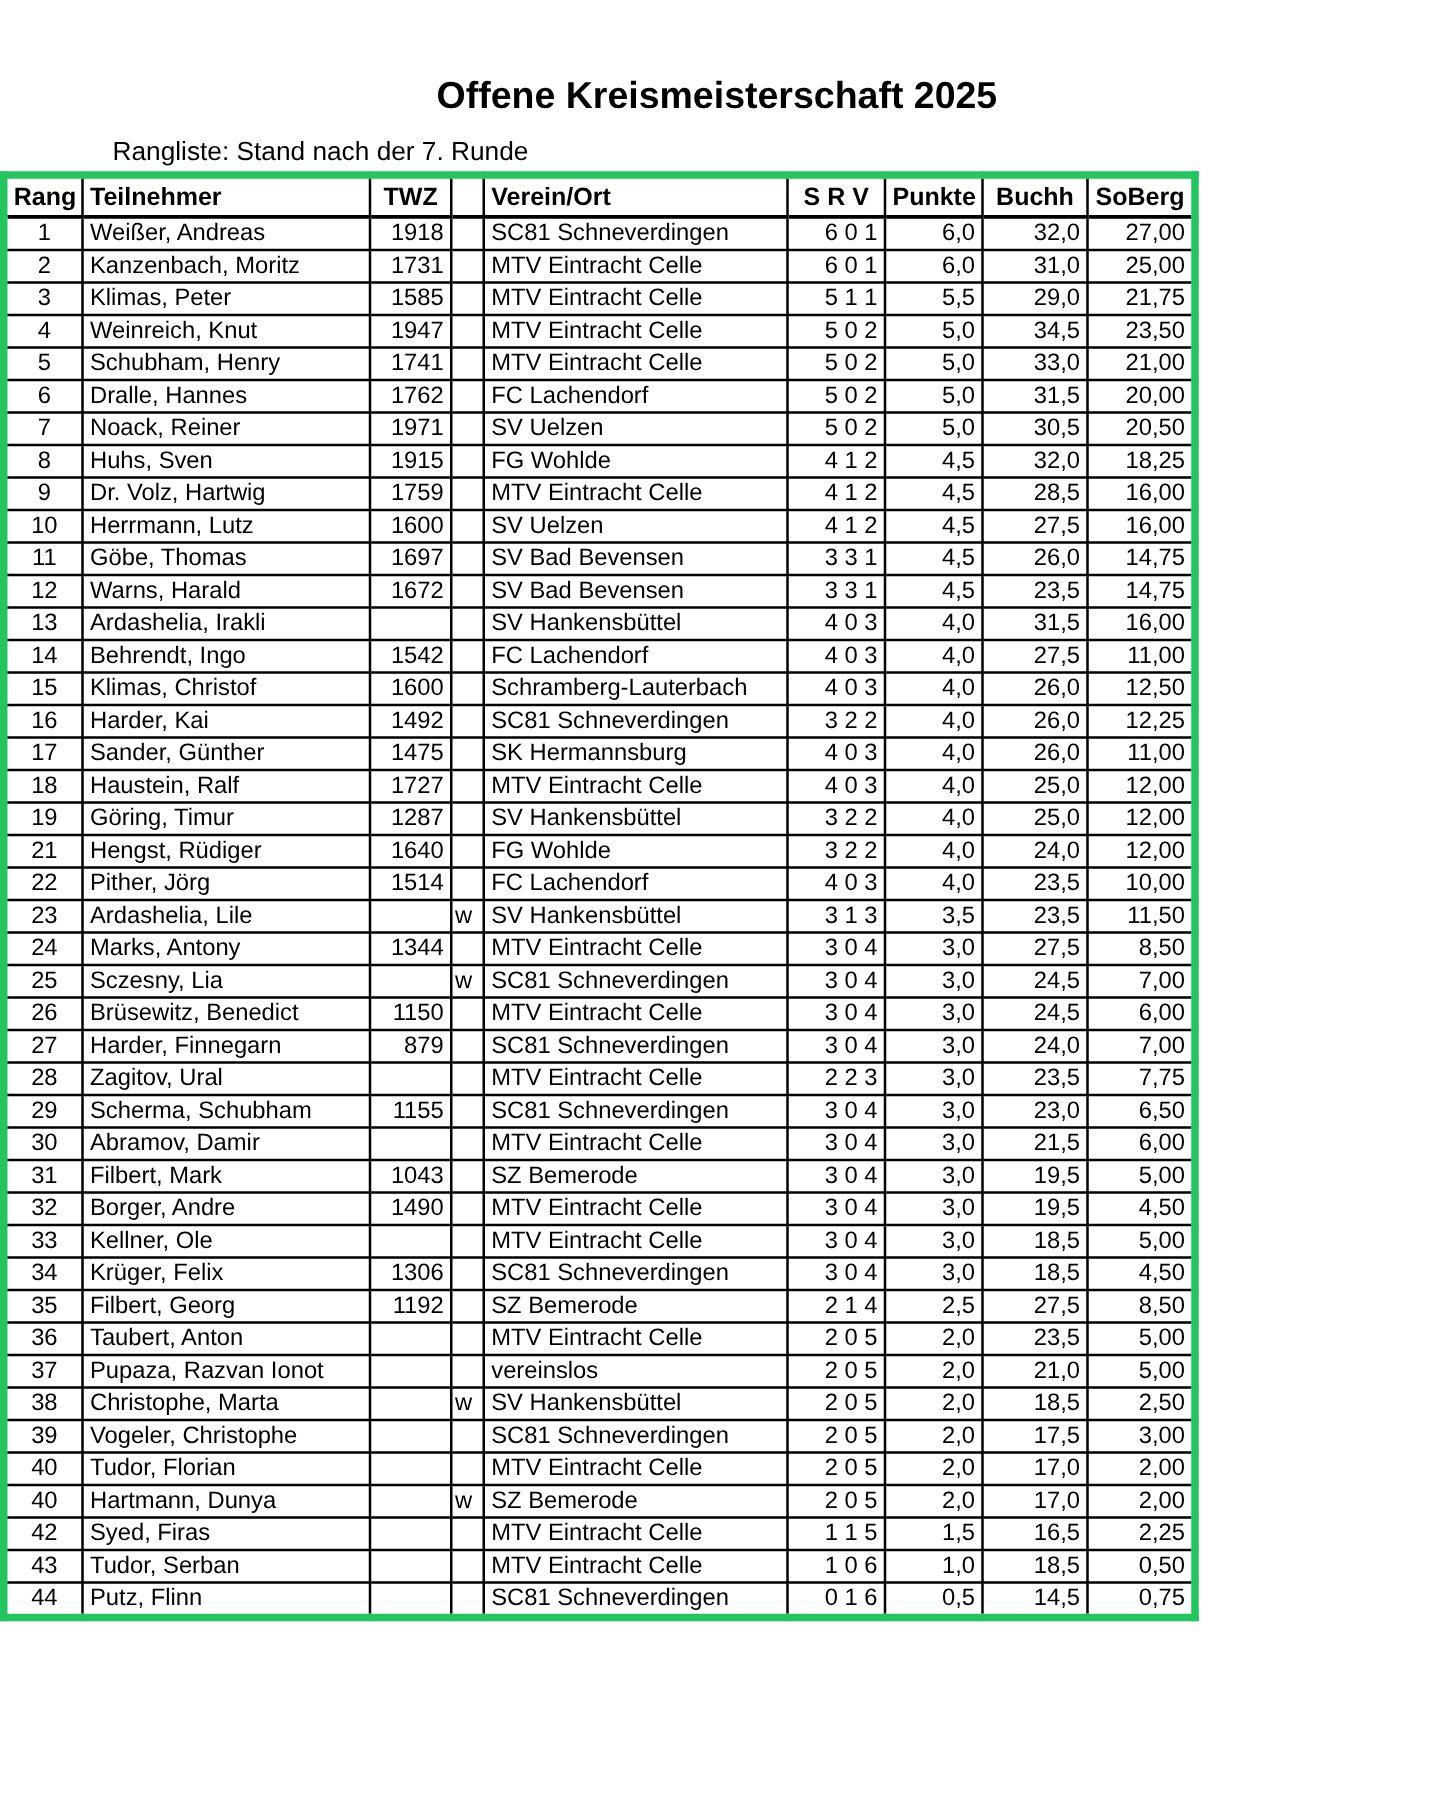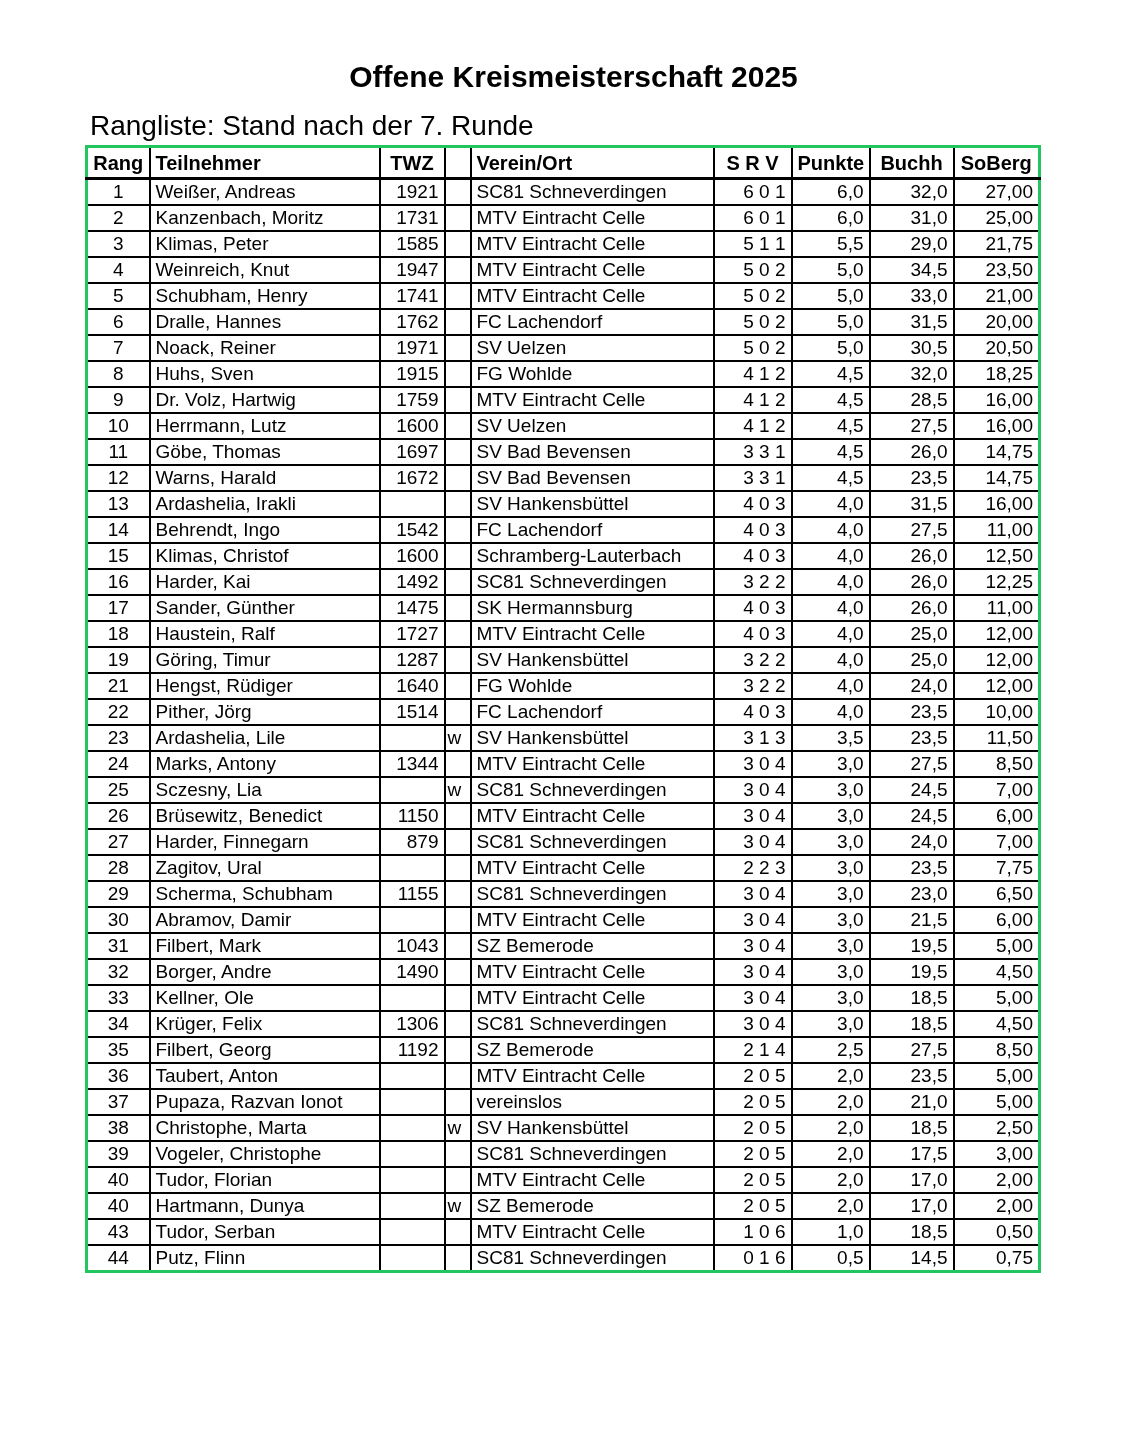--- a/index.html
+++ b/index.html
@@ -19,28 +19,27 @@
   .title {
     margin: 0;
     padding-top: 60px;
     text-align: center;
     font-size: 30px;
     font-weight: bold;
     letter-spacing: 0px;
   }
   .subtitle {
     margin: 16px 0 3px 90px;
-    font-size: 28px;
+    font-size: 21px;
   }
   table.ranking {
     border-collapse: collapse;
     table-layout: fixed;
-    margin-left: 85px;
     width: 953px;
-    border: 3px solid #22c55e;
+    border: 6px solid #22c55e;
   }
   .ranking th, .ranking td {
     border: 2px solid #000000;
     font-size: 19px;
     line-height: 24px;
     padding: 0 5px;
     white-space: nowrap;
     overflow: hidden;
   }
   .ranking th {
@@ -91,21 +90,21 @@
         <th class="c-srv">S R V</th>
         <th class="c-punkte">Punkte</th>
         <th class="c-buchh">Buchh</th>
         <th class="c-soberg">SoBerg</th>
       </tr>
     </thead>
     <tbody id="table-body">
   <tr>
     <td class="c-rang">1</td>
     <td class="c-teilnehmer">Weißer, Andreas</td>
-    <td class="c-twz">1921</td>
+    <td class="c-twz">1918</td>
     <td class="c-w"></td>
     <td class="c-verein">SC81 Schneverdingen</td>
     <td class="c-srv">6 0 1</td>
     <td class="c-punkte">6,0</td>
     <td class="c-buchh">32,0</td>
     <td class="c-soberg">27,00</td>
   </tr>
 
   <tr>
     <td class="c-rang">2</td>
@@ -569,20 +568,31 @@
     <td class="c-teilnehmer">Hartmann, Dunya</td>
     <td class="c-twz"></td>
     <td class="c-w">w</td>
     <td class="c-verein">SZ Bemerode</td>
     <td class="c-srv">2 0 5</td>
     <td class="c-punkte">2,0</td>
     <td class="c-buchh">17,0</td>
     <td class="c-soberg">2,00</td>
   </tr>
 
+  <tr>
+    <td class="c-rang">42</td>
+    <td class="c-teilnehmer">Syed, Firas</td>
+    <td class="c-twz"></td>
+    <td class="c-w"></td>
+    <td class="c-verein">MTV Eintracht Celle</td>
+    <td class="c-srv">1 1 5</td>
+    <td class="c-punkte">1,5</td>
+    <td class="c-buchh">16,5</td>
+    <td class="c-soberg">2,25</td>
+  </tr>
 
   <tr>
     <td class="c-rang">43</td>
     <td class="c-teilnehmer">Tudor, Serban</td>
     <td class="c-twz"></td>
     <td class="c-w"></td>
     <td class="c-verein">MTV Eintracht Celle</td>
     <td class="c-srv">1 0 6</td>
     <td class="c-punkte">1,0</td>
     <td class="c-buchh">18,5</td>

